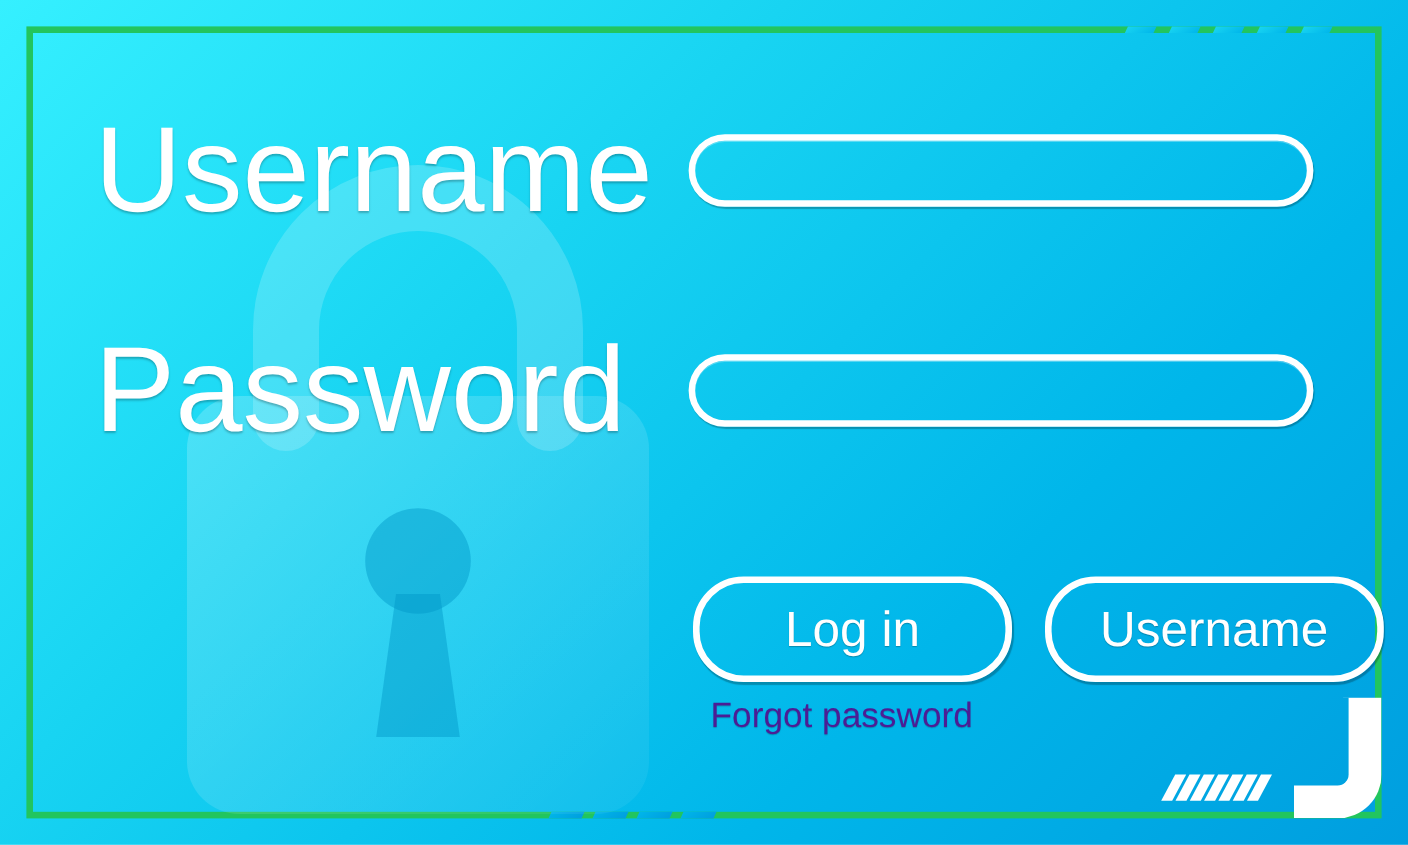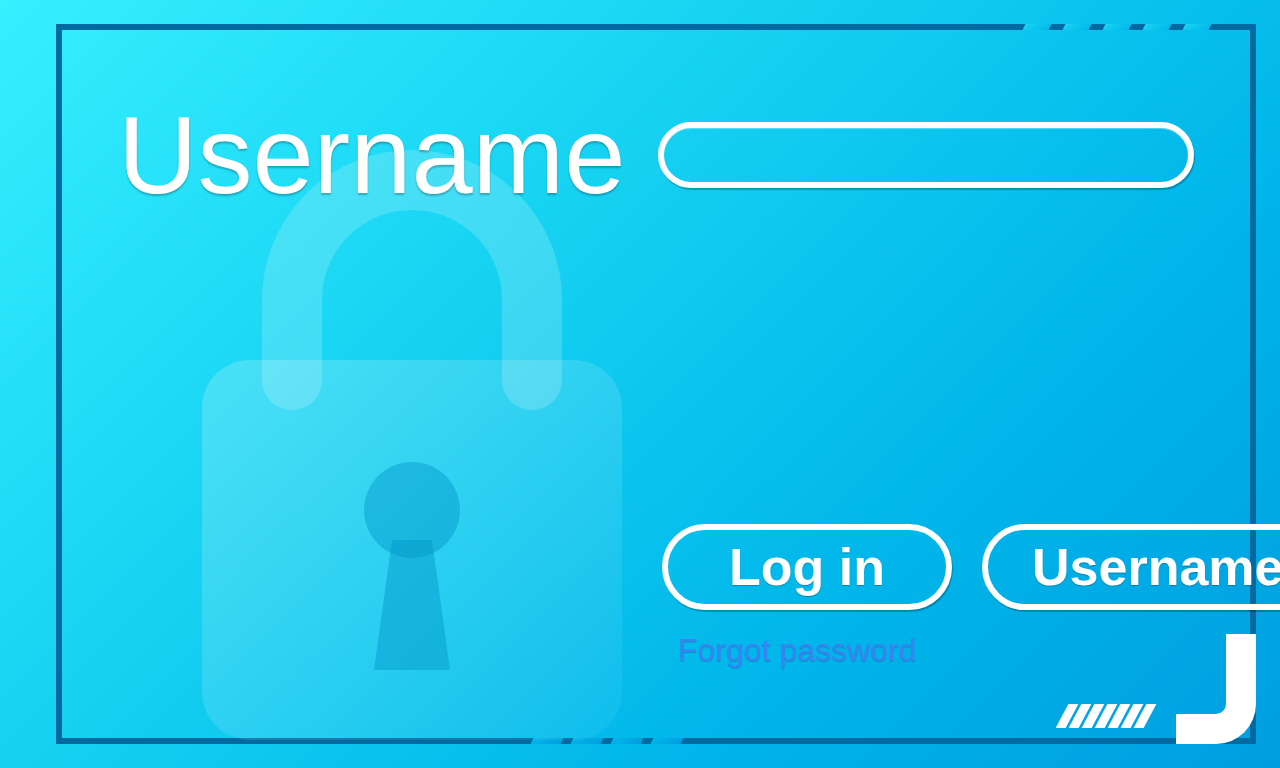--- a/index.html
+++ b/index.html
@@ -8,23 +8,22 @@
       font-family: "Segoe UI", Arial, Helvetica, sans-serif;
       background: linear-gradient(135deg, #35f0ff 0%, #18d4f2 35%, #00b6ea 70%, #009edf 100%);
       position: relative;
       color: #ffffff;
     }
 
     
     .frame {
       position: absolute;
       left: 24px; right: 24px; top: 24px; bottom: 24px;
-      border: 6px solid #0369a1;
+      border: 6px solid #22c55e;
       box-sizing: border-box;
-      margin-left: 32px;
     }
     
     .notch-tr {
       position: absolute; top: -6px; height: 6px;
       background: linear-gradient(135deg, #18d4f2, #00b6ea);
     }
     .notch-tr.a { right: 200px; width: 26px; transform: skewX(-25deg); }
     .notch-tr.b { right: 160px; width: 26px; transform: skewX(-25deg); }
     .notch-tr.c { right: 120px; width: 26px; transform: skewX(-25deg); }
     .notch-tr.d { right: 80px;  width: 26px; transform: skewX(-25deg); }
@@ -101,44 +100,44 @@
     }
     .input::placeholder { color: rgba(255,255,255,.7); }
 
     .actions {
       position: absolute;
       left: 600px; top: 494px; right: 56px;
       display: flex;
       gap: 30px;
     }
     .btn {
-      height: 86px;
+      height: 96px;
       border: 6px solid #ffffff;
       border-radius: 46px;
       background: transparent;
       color: #ffffff;
-      font-size: 52px;
-      font-weight: 700;
+      font-size: 45px;
+      font-weight: 400;
       padding: 0 44px;
       display: flex;
       align-items: center;
       justify-content: center;
       cursor: pointer;
       box-shadow: 1px 2px 1px rgba(0,0,0,.25);
       text-shadow: 0 1px 1px rgba(0,0,0,.25);
       white-space: nowrap;
     }
     .btn.login { flex: 0 0 290px; }
     .btn.register { flex: 0 0 270px; }
 
     .forgot {
       position: absolute;
       left: 616px; top: 602px;
       font-size: 32px;
-      color: #3b82f6;
+      color: #4c1d95;
       cursor: pointer;
       text-shadow: 0 1px 1px rgba(0,0,0,.2);
     }
   </style>
 </head>
 <body>
 
 <div class="frame">
   <span class="notch-tr a"></span>
   <span class="notch-tr b"></span>
@@ -176,20 +175,24 @@
 
     <circle cx="230" cy="400" r="48" fill="rgba(0,150,200,0.45)"></circle>
     <path d="M210 430 L250 430 L268 560 L192 560 Z" fill="rgba(0,150,200,0.45)"></path>
   </svg>
 
   <div class="row user">
     <div class="label">Username</div>
     <input class="input" type="text" value="" style="">
   </div>
 
+  <div class="row pass">
+    <div class="label">Password</div>
+    <input class="input" type="password" value="" style="">
+  </div>
 
   <div class="actions">
     <button class="btn login">Log in</button>
     <button class="btn register">Username</button>
   </div>
 
   <a class="forgot">Forgot password</a>
 </div>
 
 </body></html>

